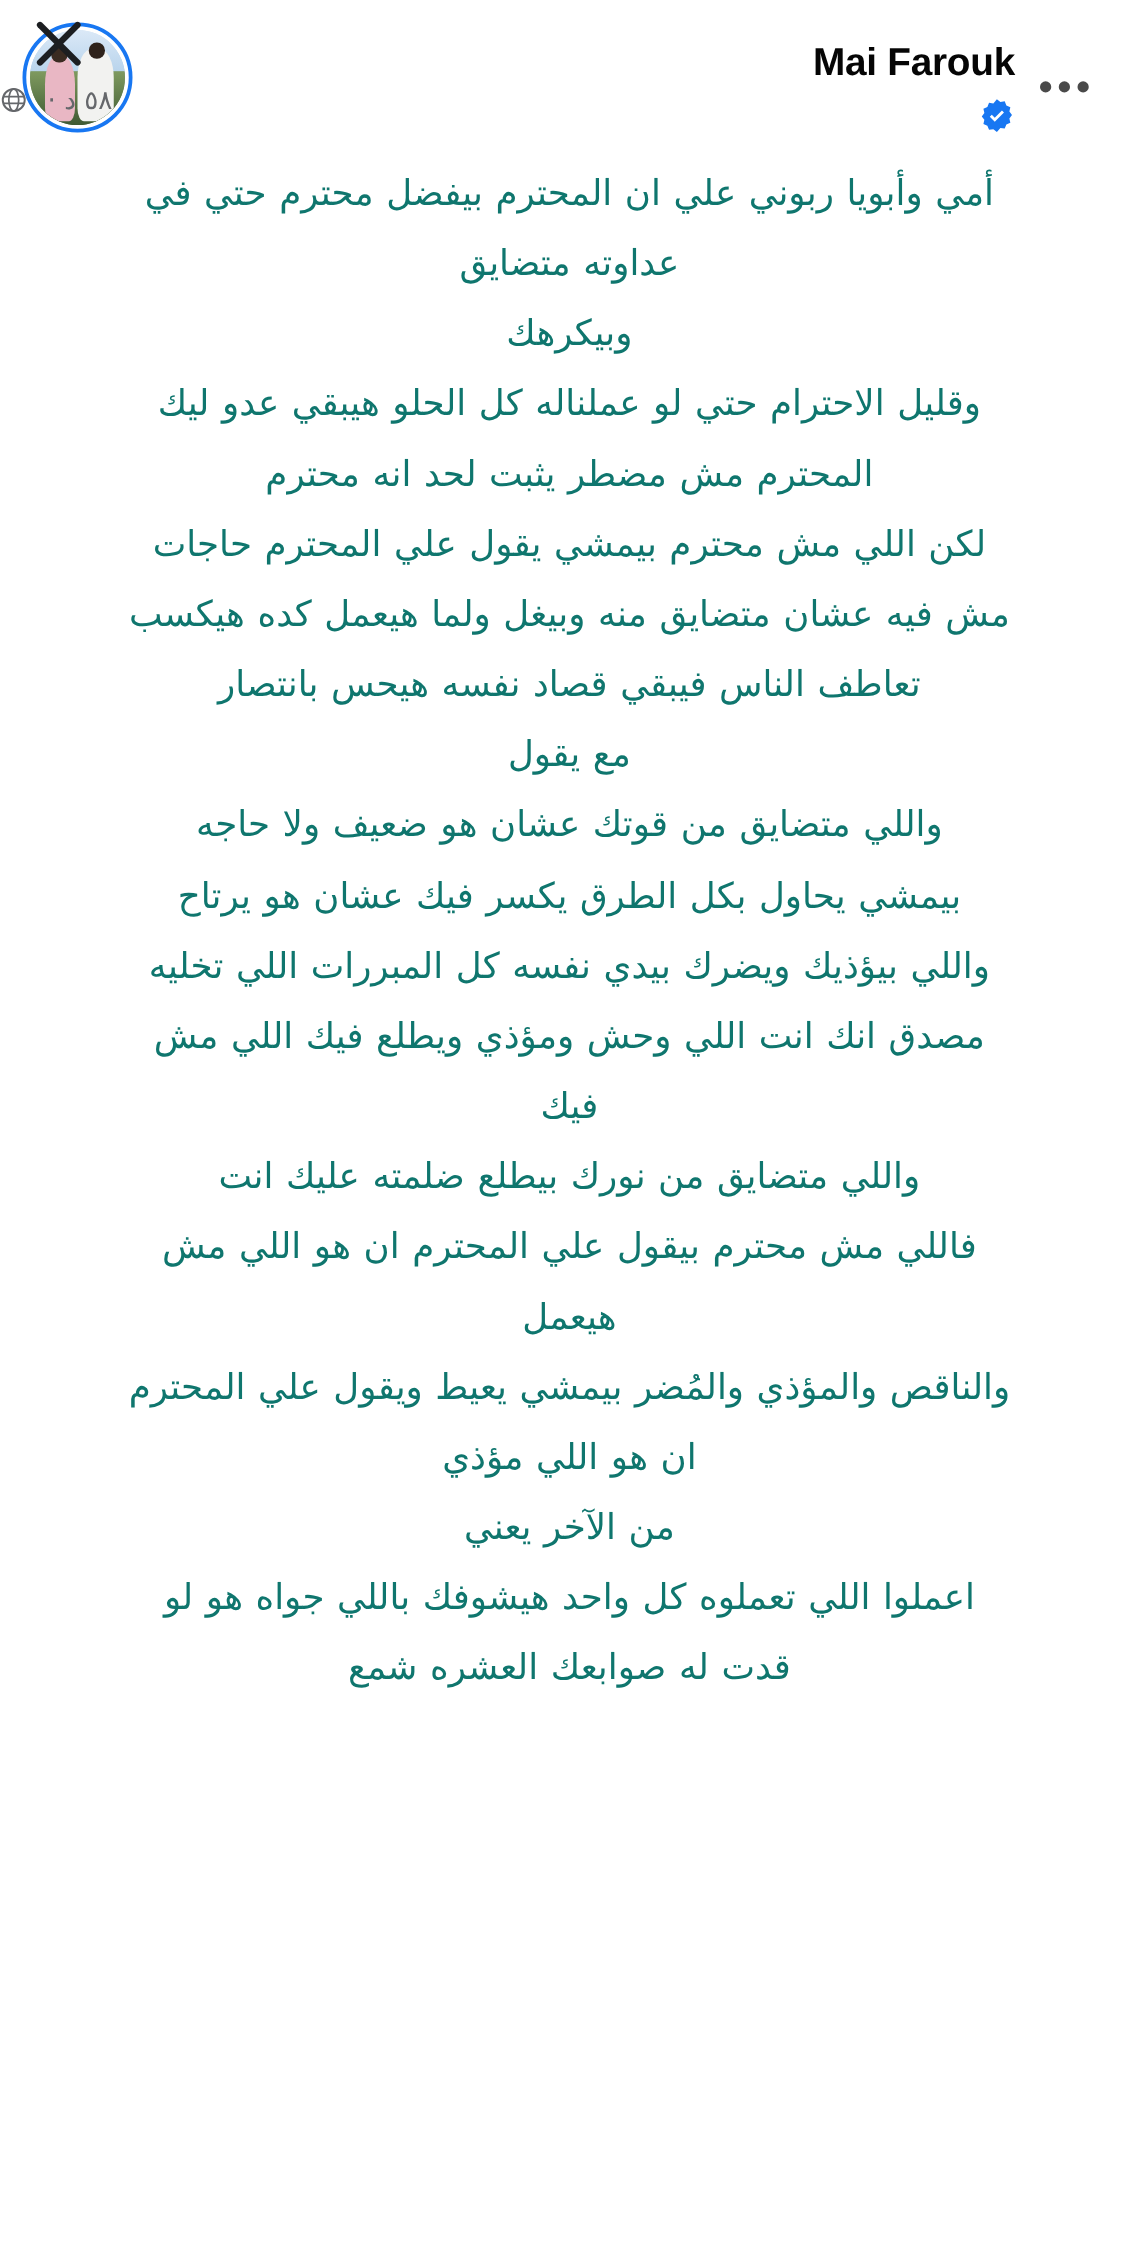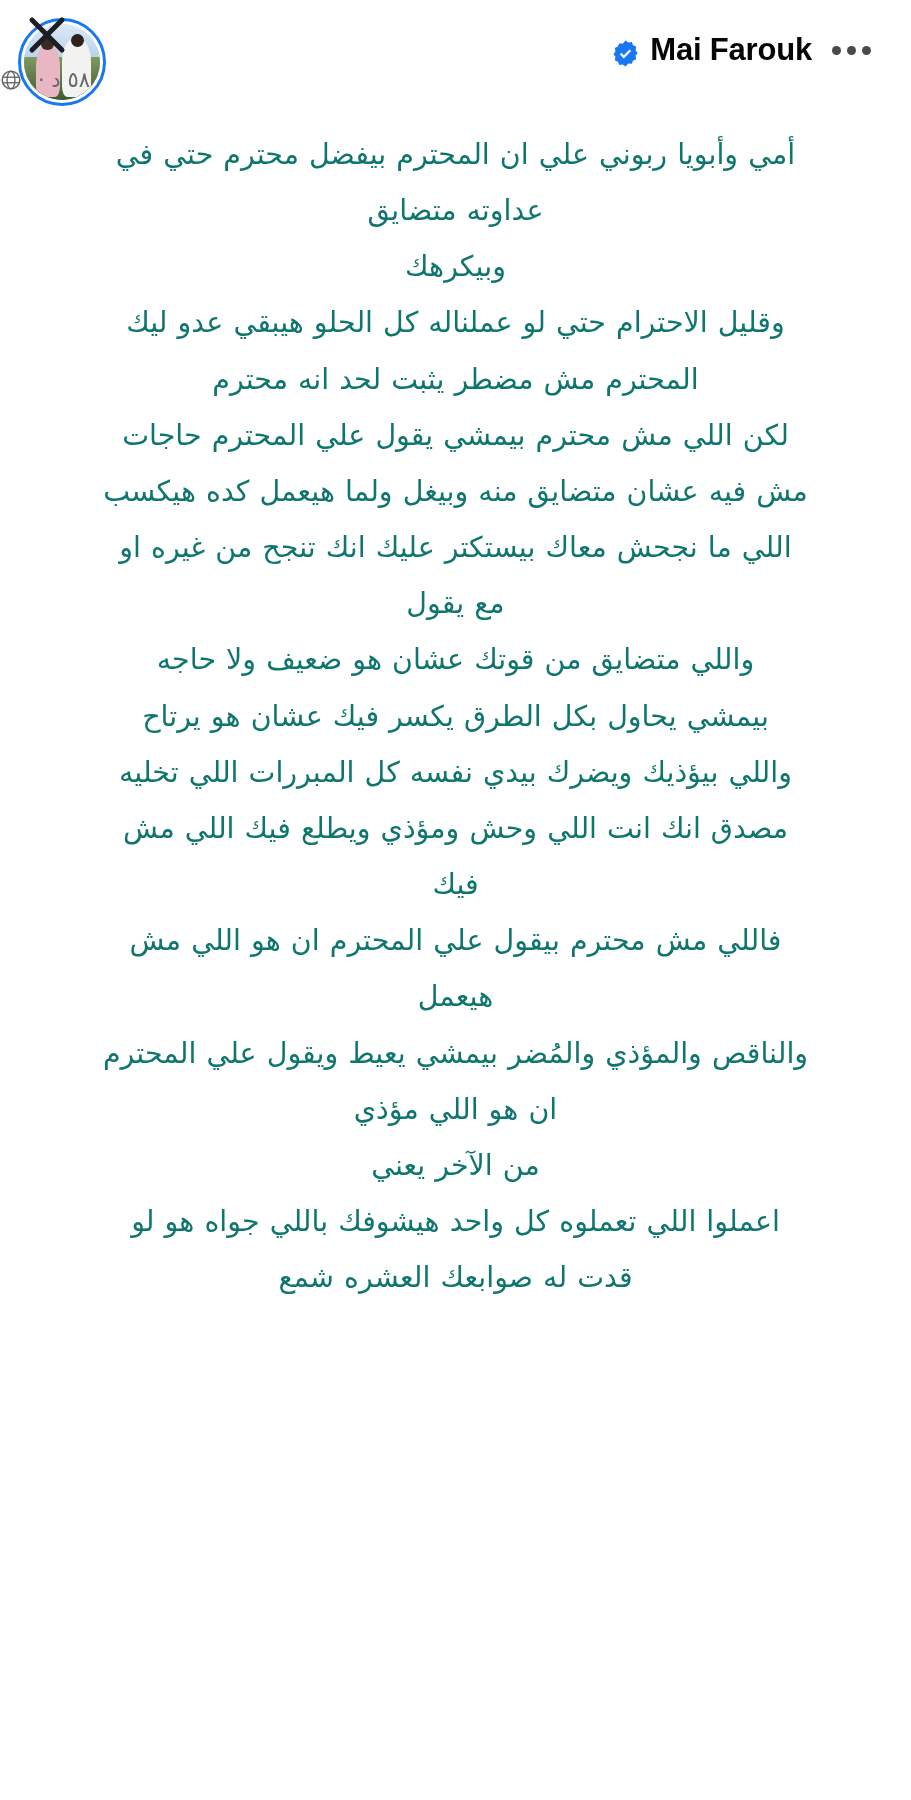--- a/index.html
+++ b/index.html
@@ -80,22 +80,22 @@
     display: flex;
     flex-direction: row-reverse;
     align-items: center;
     justify-content: flex-end;
     padding: 18px 16px 0 0;
     gap: 14px;
     direction: rtl;
   }
   .name-row {
     display: flex;
-    flex-direction: row;
-    align-items: flex-end;
+    flex-direction: column;
+    align-items: flex-start;
     gap: 10px;
   }
   .profile-name {
     font-size: 31px;
     font-weight: bold;
     letter-spacing: -0.2px;
     color: #050505;
     font-family: "Liberation Sans", sans-serif;
   }
   .verified {
@@ -219,27 +219,28 @@
   </div>
 
   <div class="post-body">
     <p class="post-line">أمي وأبويا ربوني علي ان المحترم بيفضل محترم حتي في</p>
     <p class="post-line">عداوته متضايق</p>
     <p class="post-line">وبيكرهك</p>
     <p class="post-line">وقليل الاحترام حتي لو عملناله كل الحلو هيبقي عدو ليك</p>
     <p class="post-line">المحترم مش مضطر يثبت لحد انه محترم</p>
     <p class="post-line">لكن اللي مش محترم بيمشي يقول علي المحترم حاجات</p>
     <p class="post-line">مش فيه عشان متضايق منه وبيغل ولما هيعمل كده هيكسب</p>
-    <p class="post-line">اللي ما نجحش معاك بيستكتر عليك انك تنجح من غيره او</p>
+    <p class="post-line">تعاطف الناس فيبقي قصاد نفسه هيحس بانتصار</p>
     <p class="post-line">مع يقول</p>
     <p class="post-line">واللي متضايق من قوتك عشان هو ضعيف ولا حاجه</p>
     <p class="post-line">بيمشي يحاول بكل الطرق يكسر فيك عشان هو يرتاح</p>
     <p class="post-line">واللي بيؤذيك ويضرك  بيدي نفسه كل المبررات اللي تخليه</p>
     <p class="post-line">مصدق انك انت اللي وحش ومؤذي ويطلع فيك اللي مش</p>
     <p class="post-line">فيك</p>
+    <p class="post-line">واللي متضايق من نورك بيطلع ضلمته عليك انت</p>
     <p class="post-line">فاللي مش محترم بيقول علي المحترم ان هو اللي مش</p>
     <p class="post-line">هيعمل</p>
     <p class="post-line">والناقص والمؤذي والمُضر بيمشي يعيط ويقول علي المحترم</p>
     <p class="post-line">ان هو اللي مؤذي</p>
     <p class="post-line">من الآخر يعني</p>
     <p class="post-line">اعملوا اللي تعملوه  كل واحد هيشوفك باللي جواه هو لو</p>
     <p class="post-line">قدت له صوابعك العشره شمع</p>
   </div>
 
 </div>

